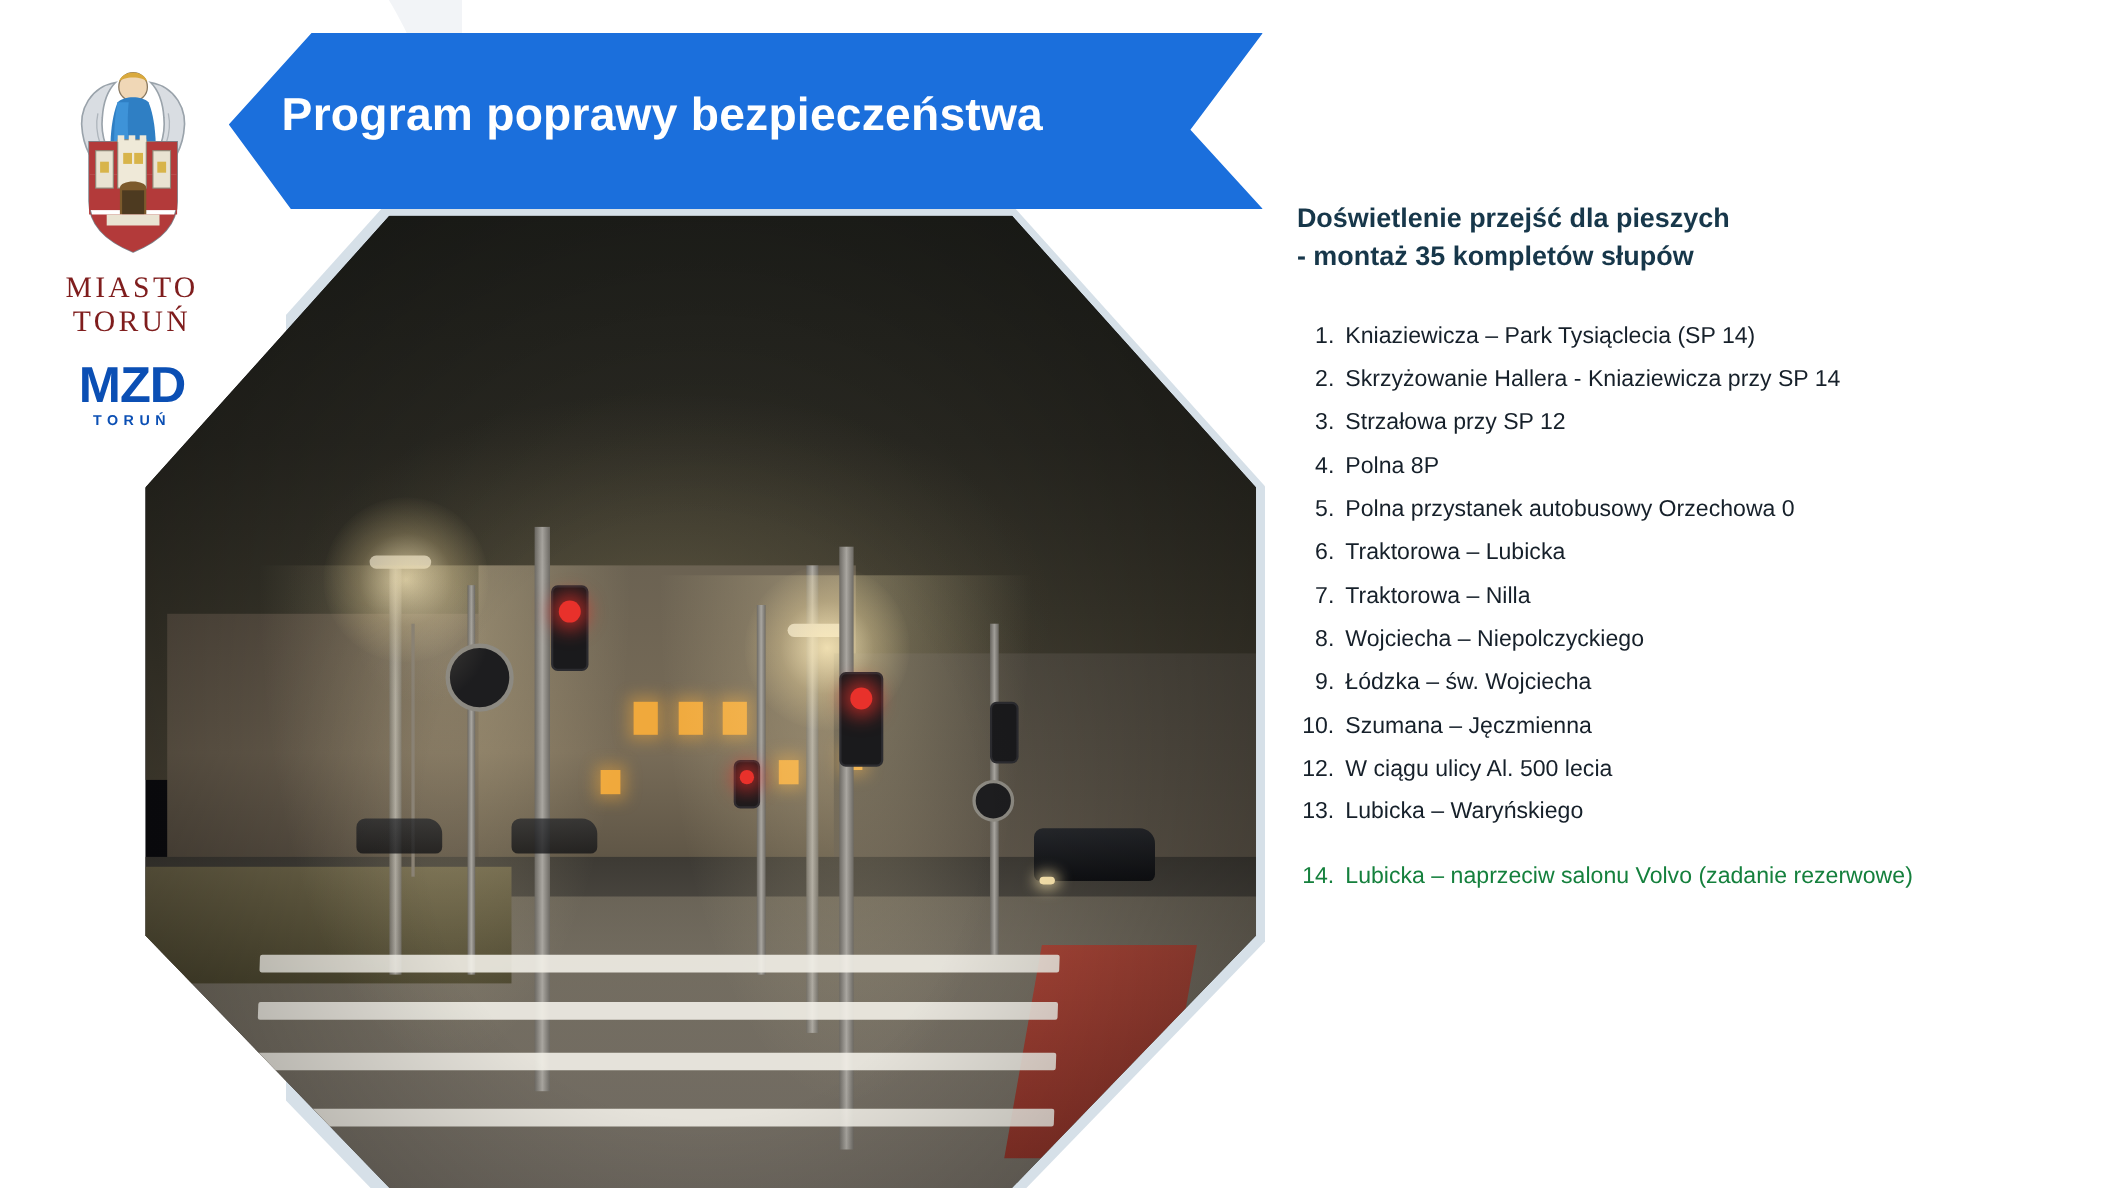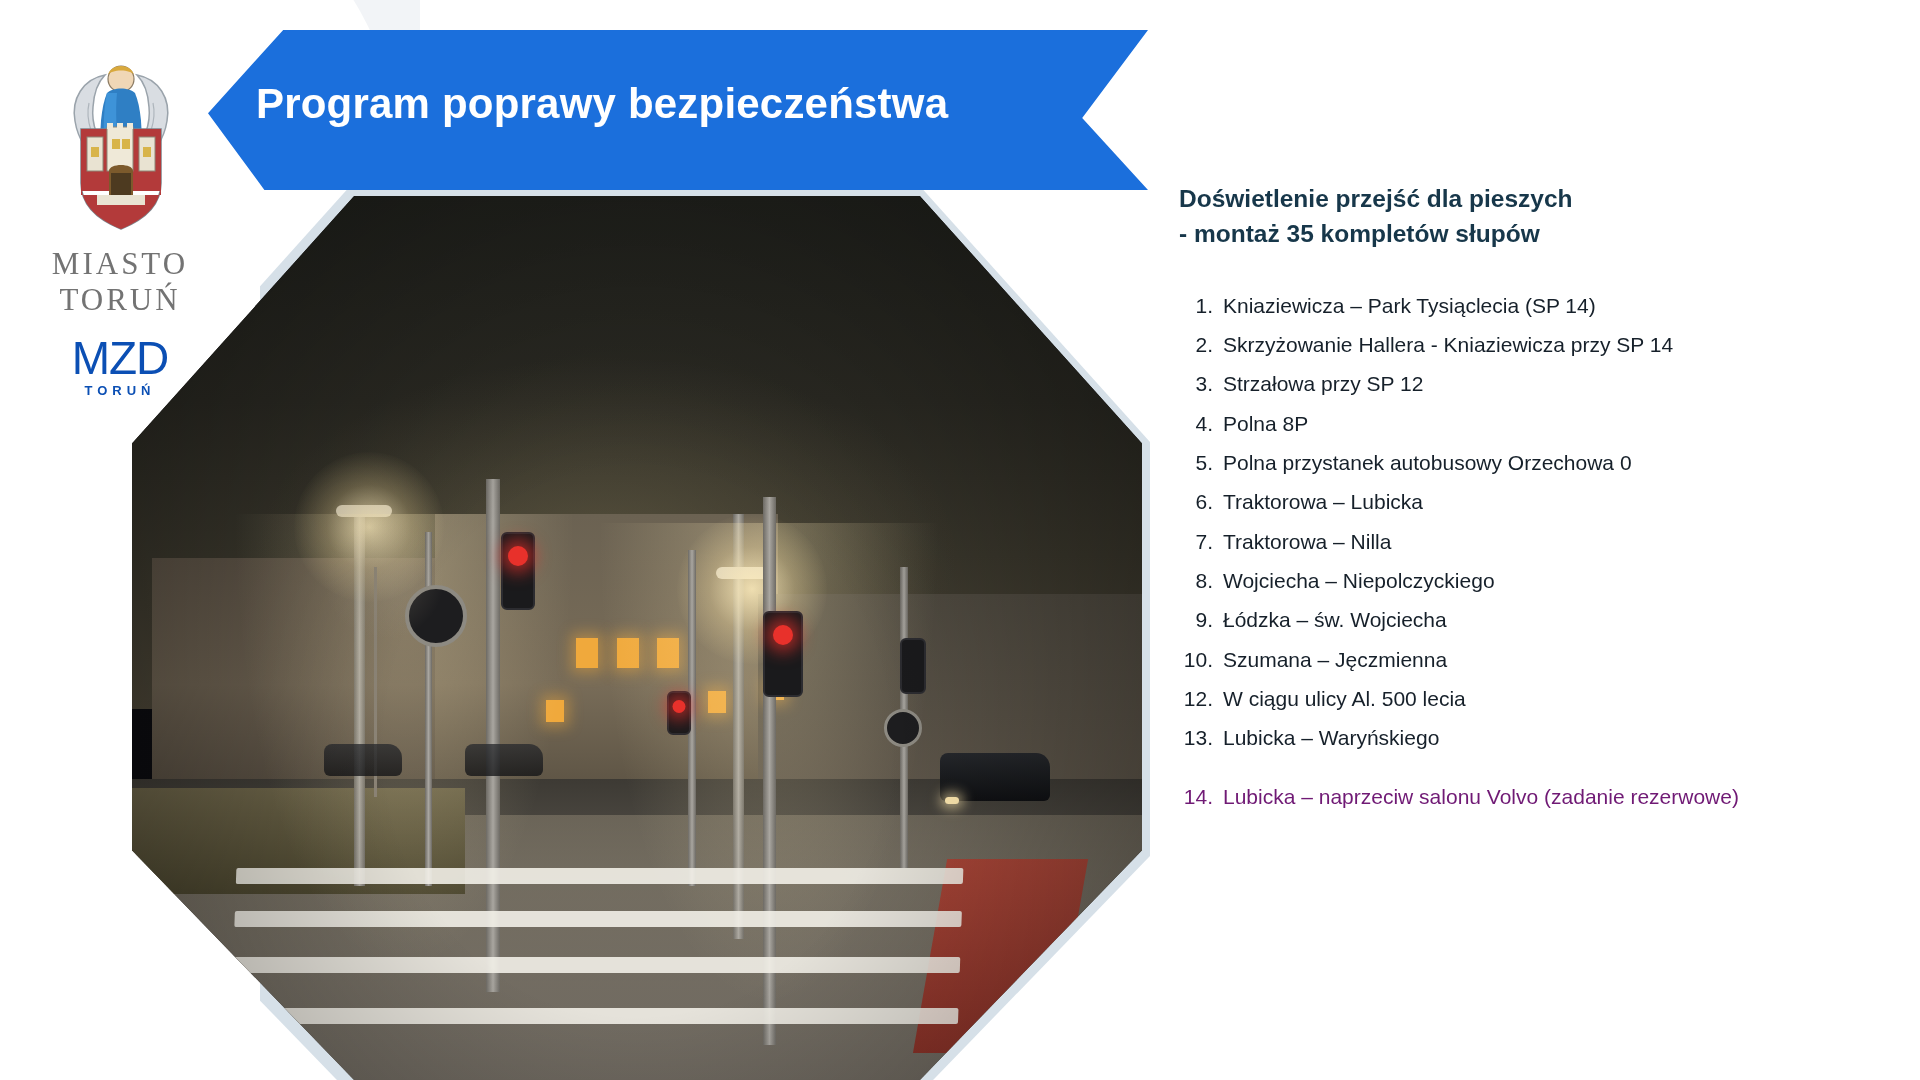--- a/index.html
+++ b/index.html
@@ -88,34 +88,34 @@
   }
   .crest {
     position: relative;
     width: 150px;
     height: 185px;
     margin: 0 auto;
   }
   .crest svg { display: block; }
   .city-name {
     font-family: "Liberation Serif", serif;
-    font-size: 31px;
+    font-size: 27px;
     letter-spacing: 3px;
-    color: #737373;
+    color: #7f1d1d;
     line-height: 1.15;
     margin-top: 6px;
   }
   .mzd-logo {
     margin-top: 18px;
     text-align: center;
   }
   .mzd-wordmark {
     font-family: "Liberation Sans", sans-serif;
     font-size: 46px;
-    font-weight: normal;
+    font-weight: bold;
     color: #0b4fb4;
     letter-spacing: -1px;
     line-height: 1;
   }
   .mzd-sub {
     font-size: 13px;
     letter-spacing: 5px;
     color: #0b4fb4;
     font-weight: bold;
     margin-top: 2px;
@@ -265,21 +265,21 @@
   .li-num {
     width: 38px;
     text-align: right;
     padding-right: 10px;
     flex: 0 0 auto;
   }
   .li-text { flex: 1 1 auto; }
   .reserve-item {
     margin-top: 32px;
     font-size: 21px;
-    color: #701a75;
+    color: #15803d;
     display: flex;
   }
   .cost {
     margin-top: 36px;
     font-size: 24px;
     font-weight: bold;
     color: #17374a;
   }
 </style>
 </head>

